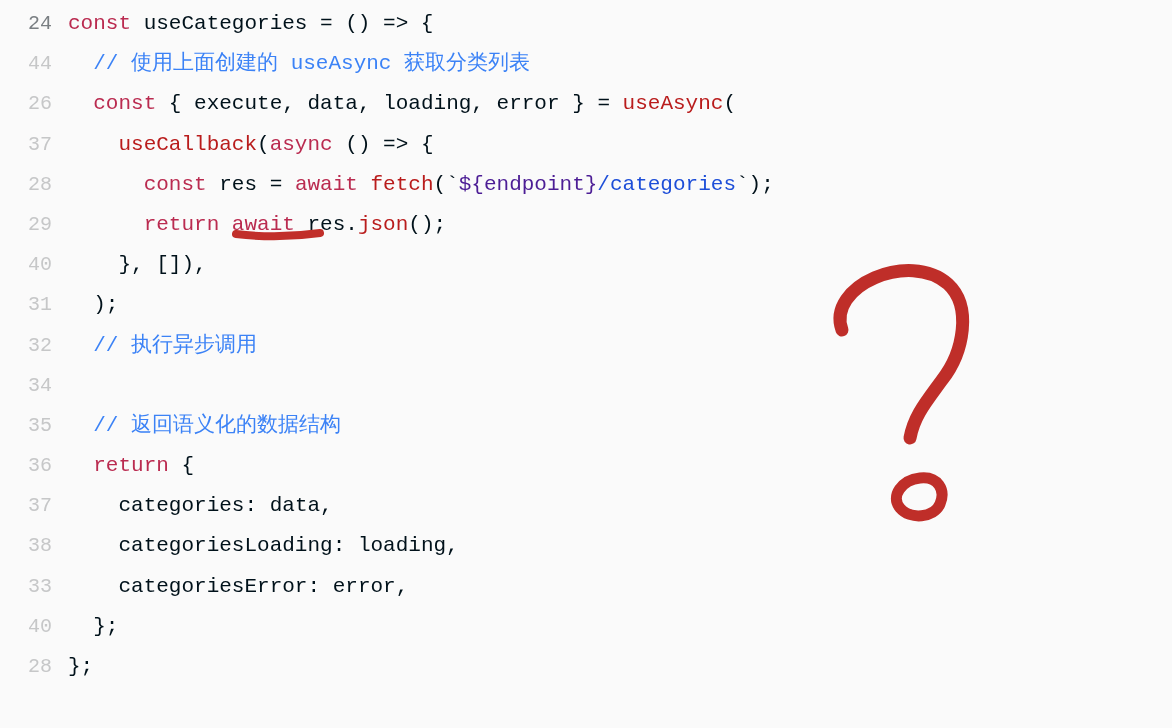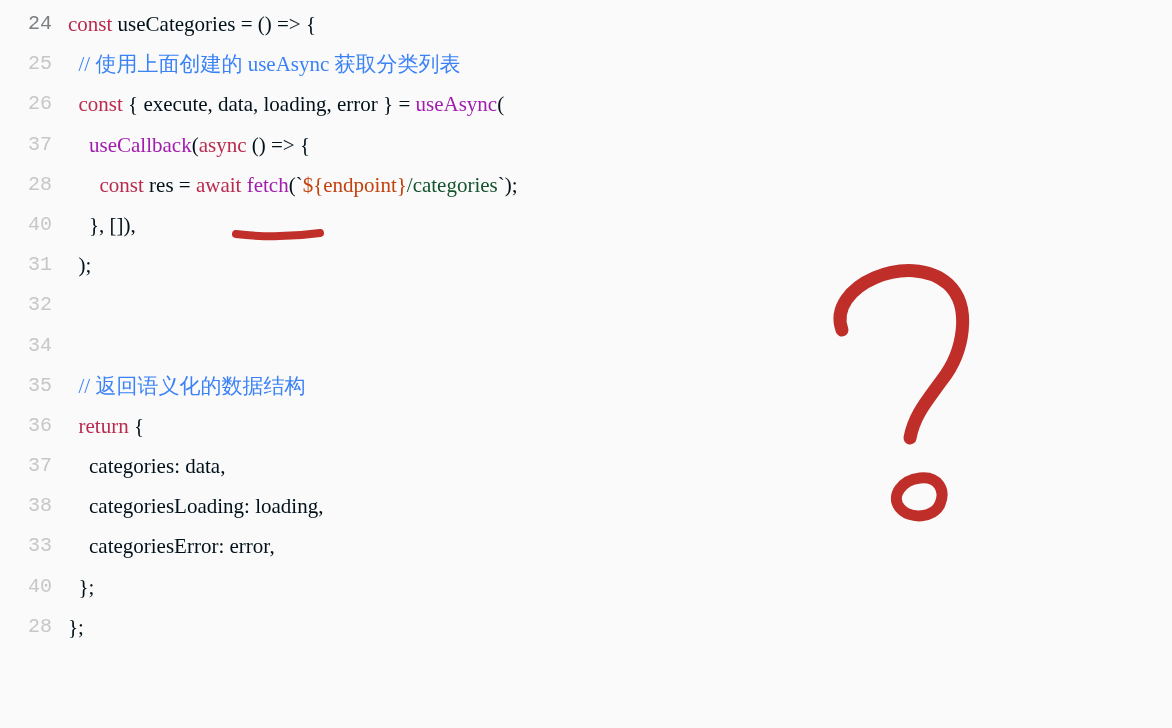--- a/index.html
+++ b/index.html
@@ -29,55 +29,55 @@
     flex:0 0 52px;
     text-align:right;
     padding-right:16px;
     color:#c6c7c8;
     user-select:none;
     font-size:20px;
   }
   .ln24 .gutter{ color:#7a7f83; }
   .code{
     flex:1 1 auto;
-    font-family:Liberation Serif, serif;
   }
   
   .kw    { color:#ba2b50; }   
   .id    { color:#00111a; }   
-  .fn    { color:#a21caf; }   
-  .str   { color:#14532d; }   
-  .inter { color:#c2410c; }   
+  .fn    { color:#b91c1c; }   
+  .str   { color:#1d4ed8; }   
+  .inter { color:#4c1d95; }   
   .cmt   { color:#3b82f6; }   
   .pun   { color:#00111a; }
 
   
   .annot{
     position:absolute;
     inset:0;
     pointer-events:none;
   }
   .annot svg{
     position:absolute;
     overflow:visible;
   }
 </style>
 </head>
 <body>
 
 <div class="editor">
   <div id="code-lines">
       <div class="line ln24"><div class="gutter">24</div><div class="code"><span class="kw">const</span><span class="pun"> </span><span class="id">useCategories</span><span class="pun"> = () =&gt; {</span></div></div>
-      <div class="line ln25"><div class="gutter">25</div><div class="code"><span class="pun">  </span><span class="cmt">// 使用上面创建的 useAsync 获取分类列表</span></div></div>
+      <div class="line ln25"><div class="gutter">44</div><div class="code"><span class="pun">  </span><span class="cmt">// 使用上面创建的 useAsync 获取分类列表</span></div></div>
       <div class="line ln26"><div class="gutter">26</div><div class="code"><span class="pun">  </span><span class="kw">const</span><span class="pun"> { </span><span class="id">execute</span><span class="pun">, </span><span class="id">data</span><span class="pun">, </span><span class="id">loading</span><span class="pun">, </span><span class="id">error</span><span class="pun"> } = </span><span class="fn">useAsync</span><span class="pun">(</span></div></div>
       <div class="line ln27"><div class="gutter">37</div><div class="code"><span class="pun">    </span><span class="fn">useCallback</span><span class="pun">(</span><span class="kw">async</span><span class="pun"> () =&gt; {</span></div></div>
       <div class="line ln28"><div class="gutter">28</div><div class="code"><span class="pun">      </span><span class="kw">const</span><span class="pun"> </span><span class="id">res</span><span class="pun"> = </span><span class="kw">await</span><span class="pun"> </span><span class="fn">fetch</span><span class="pun">(`</span><span class="inter">${endpoint}</span><span class="str">/categories</span><span class="pun">`);</span></div></div>
+      <div class="line ln29"><div class="gutter">29</div><div class="code"><span class="pun">      </span><span class="kw">return</span><span class="pun"> </span><span class="kw">await</span><span class="pun"> </span><span class="id">res</span><span class="pun">.</span><span class="fn">json</span><span class="pun">();</span></div></div>
       <div class="line ln30"><div class="gutter">40</div><div class="code"><span class="pun">    }, []),</span></div></div>
       <div class="line ln31"><div class="gutter">31</div><div class="code"><span class="pun">  );</span></div></div>
-      <div class="line ln32"><div class="gutter">32</div><div class="code"><span class="pun">  </span></div></div>
+      <div class="line ln32"><div class="gutter">32</div><div class="code"><span class="pun">  </span><span class="cmt">// 执行异步调用</span></div></div>
       <div class="line ln34"><div class="gutter">34</div><div class="code"></div></div>
       <div class="line ln35"><div class="gutter">35</div><div class="code"><span class="pun">  </span><span class="cmt">// 返回语义化的数据结构</span></div></div>
       <div class="line ln36"><div class="gutter">36</div><div class="code"><span class="pun">  </span><span class="kw">return</span><span class="pun"> {</span></div></div>
       <div class="line ln37"><div class="gutter">37</div><div class="code"><span class="pun">    </span><span class="id">categories</span><span class="pun">: </span><span class="id">data</span><span class="pun">,</span></div></div>
       <div class="line ln38"><div class="gutter">38</div><div class="code"><span class="pun">    </span><span class="id">categoriesLoading</span><span class="pun">: </span><span class="id">loading</span><span class="pun">,</span></div></div>
       <div class="line ln39"><div class="gutter">33</div><div class="code"><span class="pun">    </span><span class="id">categoriesError</span><span class="pun">: </span><span class="id">error</span><span class="pun">,</span></div></div>
       <div class="line ln40"><div class="gutter">40</div><div class="code"><span class="pun">  };</span></div></div>
       <div class="line ln41"><div class="gutter">28</div><div class="code"><span class="pun">};</span></div></div>
     </div>
 

